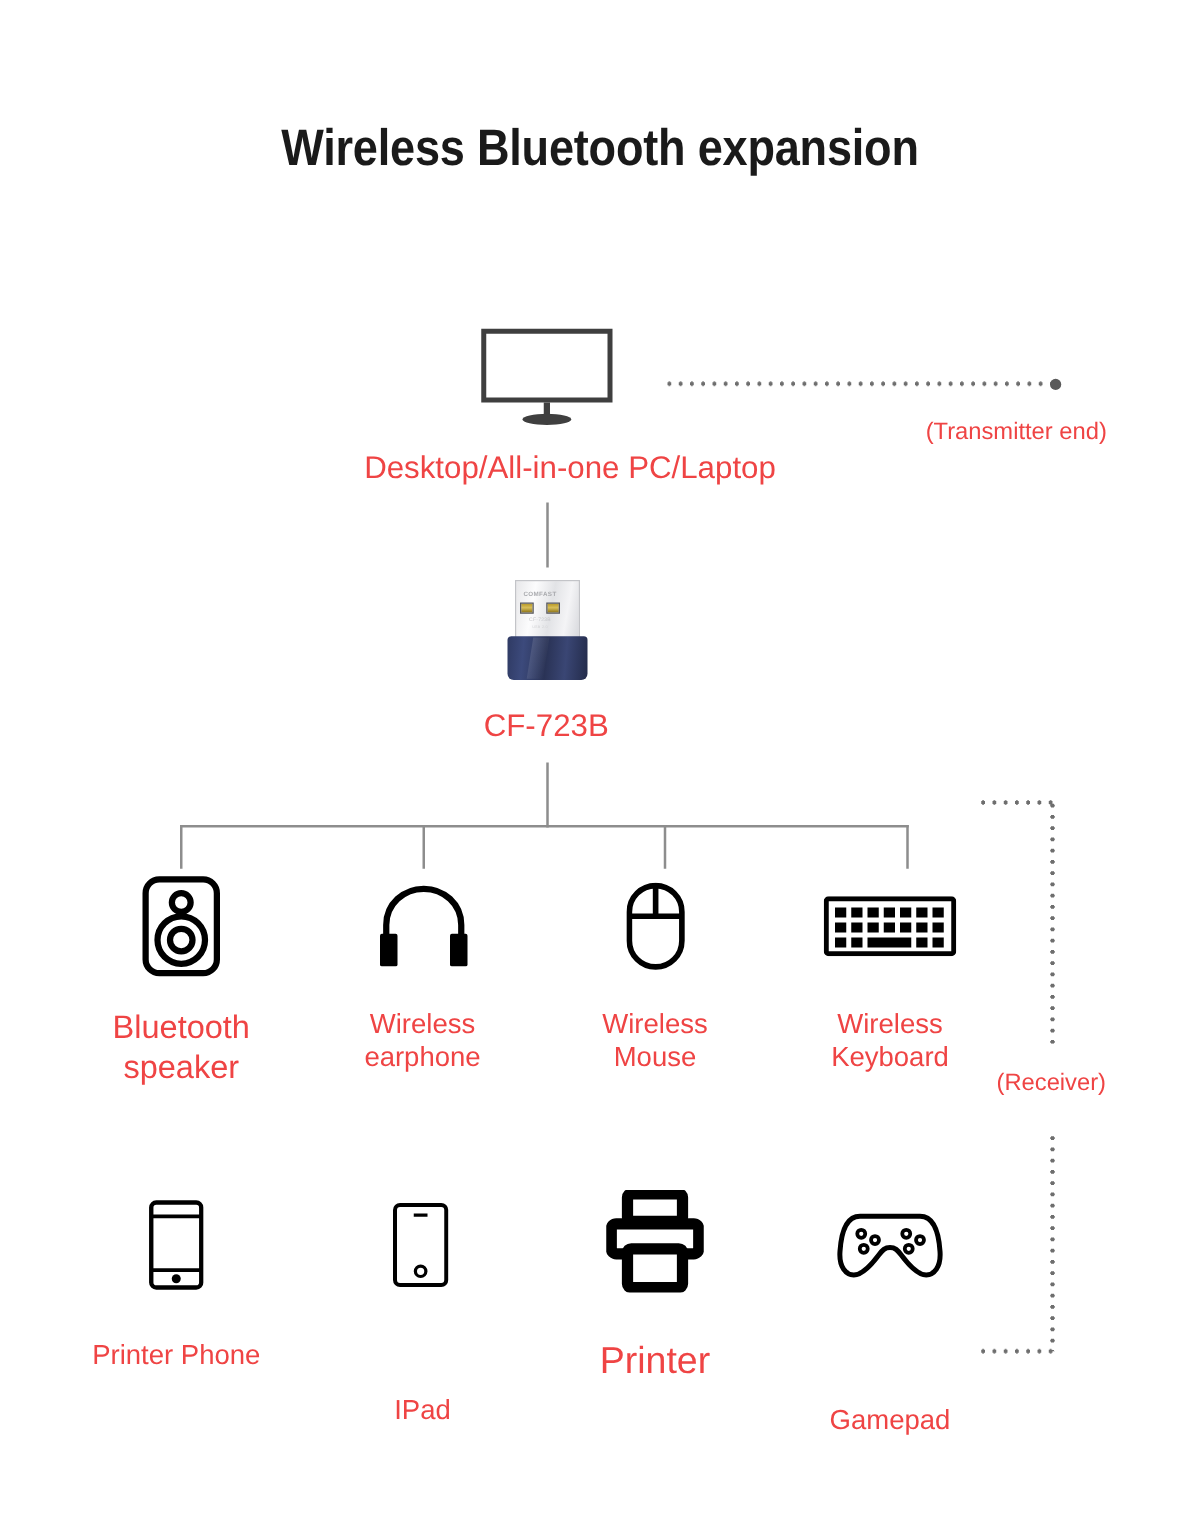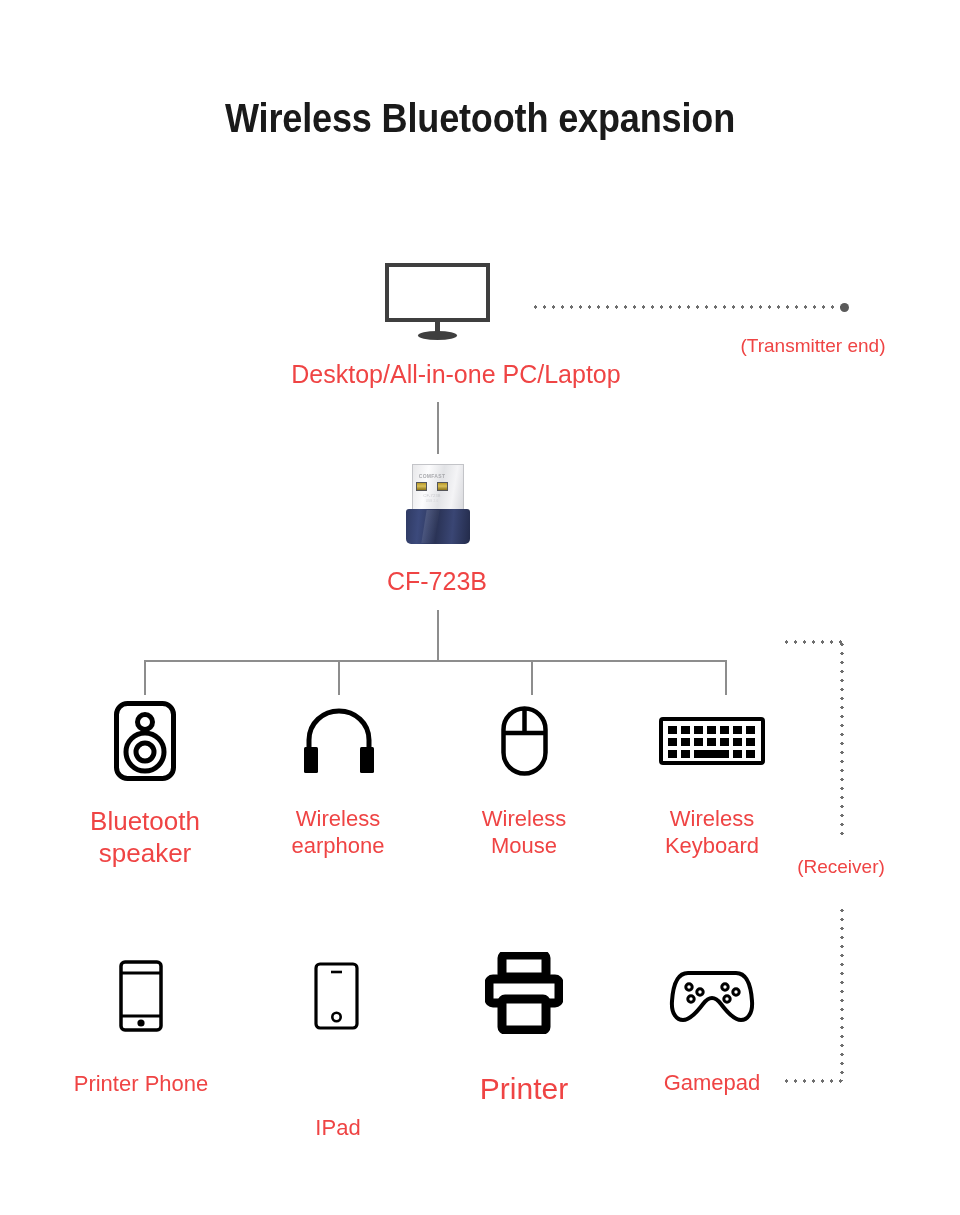--- a/index.html
+++ b/index.html
@@ -277,13 +277,13 @@
     <g fill="none" stroke="#000" stroke-width="3">
       <circle cx="20" cy="17" r="3.2"></circle>
       <circle cx="31" cy="22" r="3.2"></circle>
       <circle cx="22" cy="29" r="3.2"></circle>
       <circle cx="56" cy="17" r="3.2"></circle>
       <circle cx="67" cy="22" r="3.2"></circle>
       <circle cx="58" cy="29" r="3.2"></circle>
     </g>
   </svg>
 </div>
-<div class="label" style="left:632px; top:1070px; width:160px; font-size:22px;text-align:center;">Gamepad</div>
+<div class="label" style="left:632px; top:1123px; width:160px; font-size:22px;text-align:center;">Gamepad</div>
 
 </body></html>

